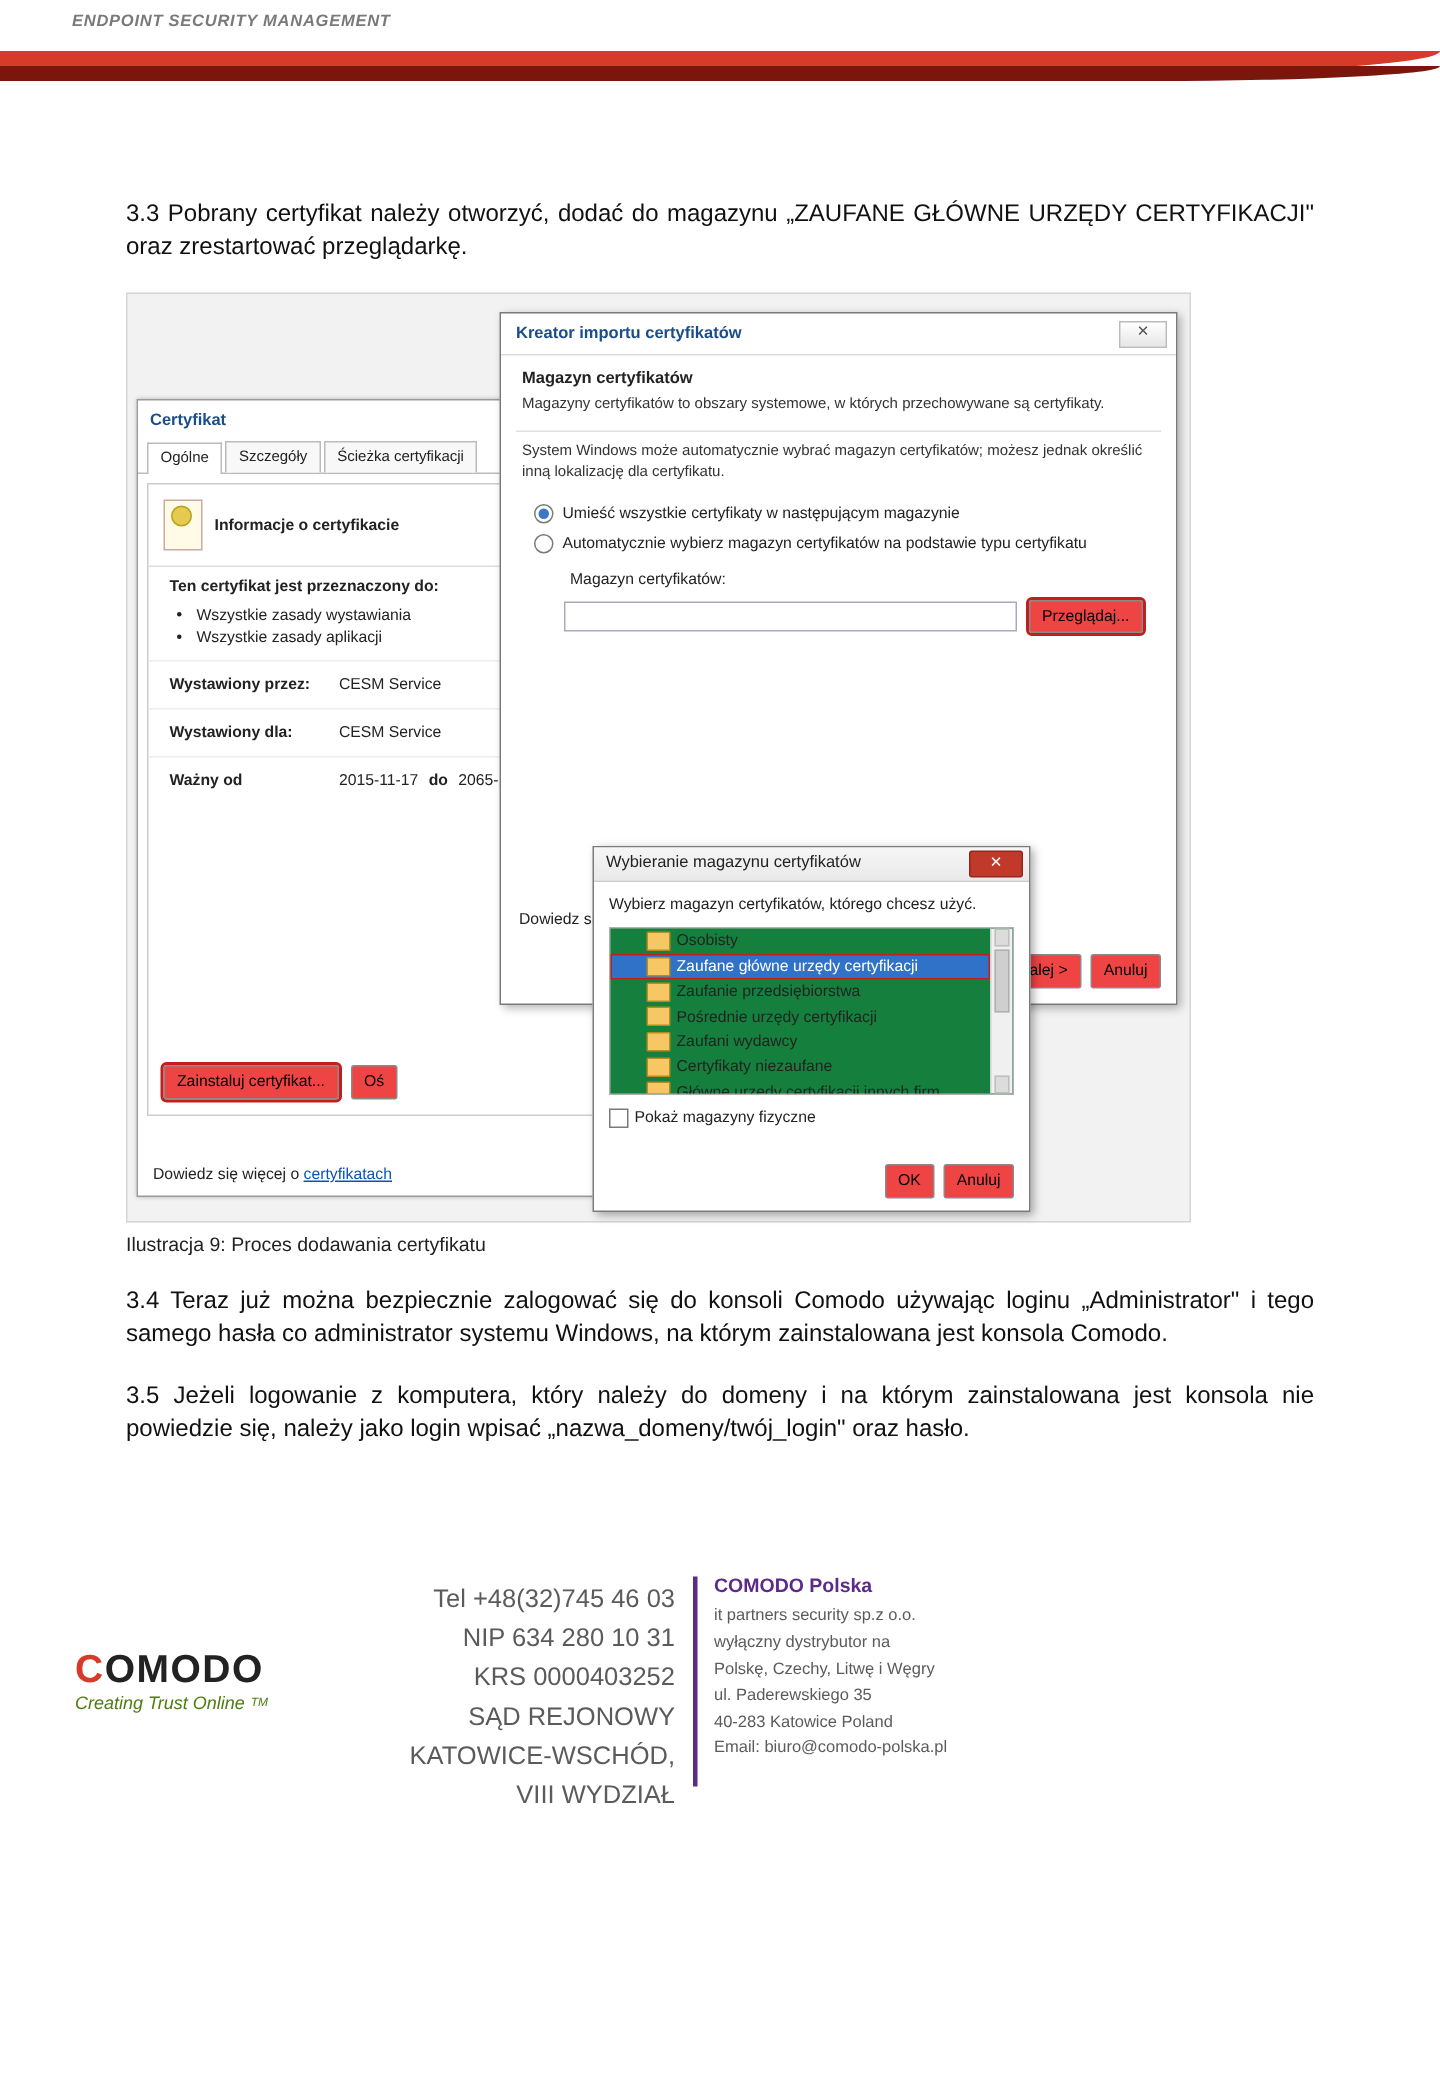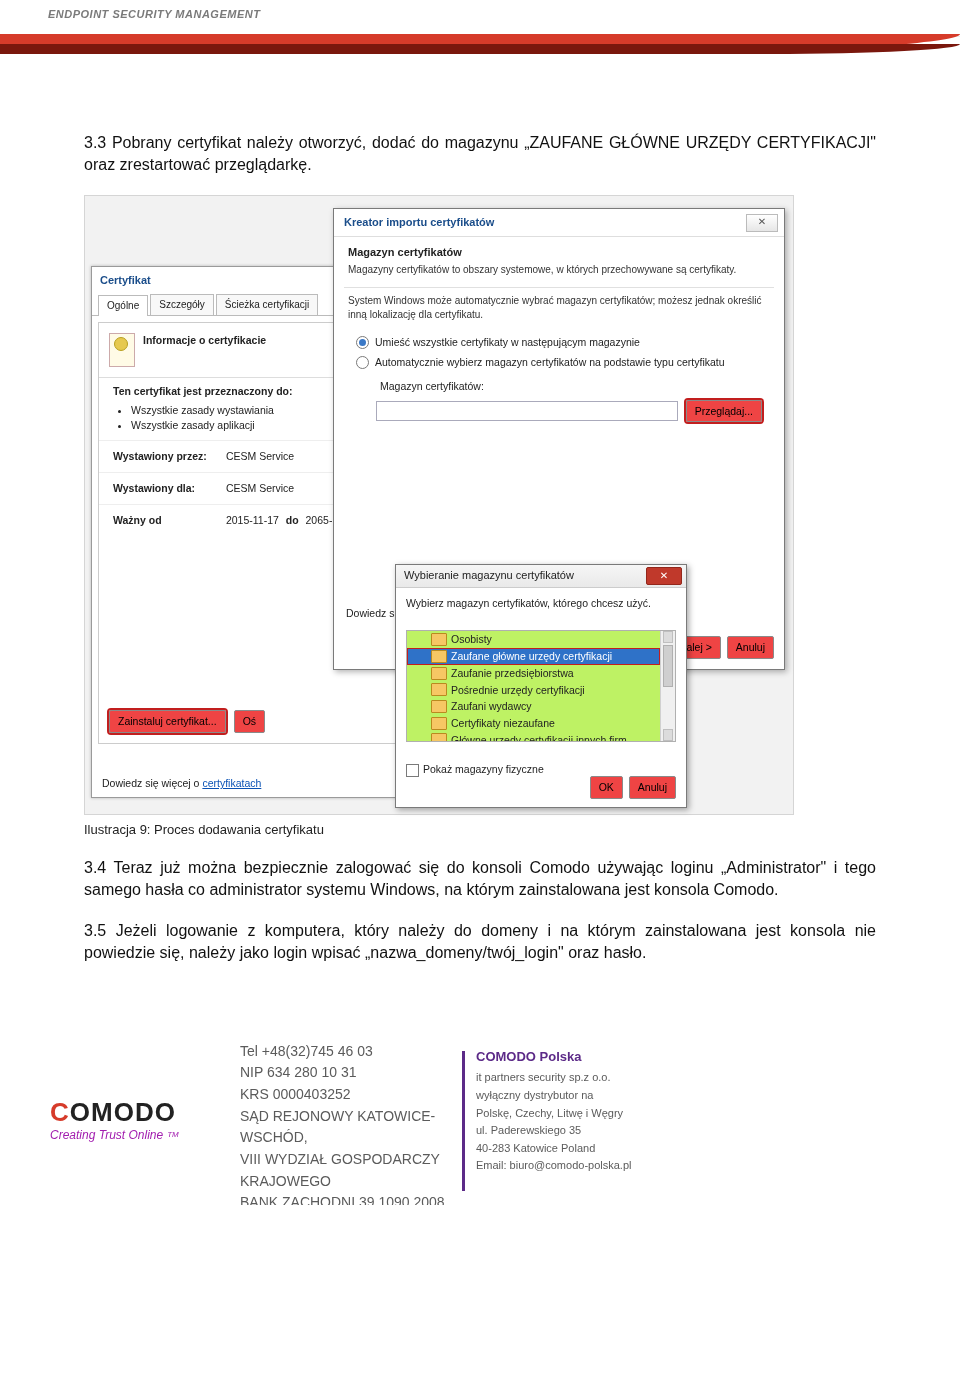--- a/index.html
+++ b/index.html
@@ -18,21 +18,21 @@
 
 .fig-wrap{position:relative;width:710px;height:620px;background:#f2f2f2;border:1px solid #d5d5d5;box-sizing:border-box;font-size:10.5px;color:#222}
 
 
 .dlg-cert{position:absolute;left:6px;top:70px;width:350px;height:530px;background:#fff;border:1px solid #9a9a9a;box-shadow:0 0 3px rgba(0,0,0,.25)}
 .dlg-cert .title{padding:6px 8px;color:#1a4d8a;font-weight:bold;font-size:11px}
 .dlg-cert .tabs{display:flex;border-bottom:1px solid #bbb;padding-left:6px;gap:2px}
 .dlg-cert .tab{padding:3px 8px;border:1px solid #bbb;border-bottom:none;background:#f8f8f8;font-size:10px}
 .dlg-cert .tab.active{background:#fff;position:relative;top:1px}
 .dlg-cert .inner{border:1px solid #ccc;margin:6px;height:420px;position:relative;background:#fff}
-.cert-info-head{display:flex;align-items:flex-start;gap:8px;padding:10px;border-bottom:1px solid #ddd}
+.cert-info-head{display:flex;align-items:center;gap:8px;padding:10px;border-bottom:1px solid #ddd}
 .cert-icon{width:24px;height:32px;border:1px solid #caa;background:#fffbe6;position:relative}
 .cert-icon::after{content:"";position:absolute;top:3px;left:4px;width:12px;height:12px;border-radius:50%;background:#e6c94f;border:1px solid #b8a020}
 .cert-purpose{padding:6px 14px 8px 14px}
 .cert-purpose b{font-size:10.5px;display:block;margin-bottom:4px}
 .cert-purpose ul{margin:0;padding-left:18px}
 .cert-row{padding:8px 14px;border-top:1px solid #eee}
 .cert-row b{display:inline-block;width:110px}
 .cert-install-row{position:absolute;bottom:10px;left:10px;right:10px;display:flex;align-items:center;gap:8px}
 .btn{border:1px solid #8a8a8a;background:#ef4444;padding:3px 8px;font:inherit;border-radius:2px}
 .btn.red-outline{outline:2px solid #c21e1e;outline-offset:0}
@@ -52,42 +52,42 @@
 .wiz-store-row{display:flex;align-items:center;gap:8px;padding:6px 22px 0 42px}
 .text-in{border:1px solid #aab;background:#fff;height:18px;flex:1}
 .btn.browse{outline:2px solid #c21e1e}
 .wiz-learn{position:absolute;bottom:48px;left:12px;font-size:10.5px}
 .wiz-btns{position:absolute;bottom:10px;right:10px;display:flex;gap:6px}
 
 .dlg-sel{position:absolute;left:310px;top:368px;width:290px;height:242px;background:#fff;border:1px solid #7a7a7a;box-shadow:2px 2px 6px rgba(0,0,0,.35)}
 .dlg-sel .titlebar{height:22px;background:linear-gradient(#f6f6f6,#e9e9e9);border-bottom:1px solid #ccc;display:flex;align-items:center;justify-content:space-between;padding:0 4px 0 8px;font-size:11px}
 .dlg-sel .x{width:34px;height:16px;background:#c0392b;color:#fff;text-align:center;line-height:15px;font-size:10px;border:1px solid #93271b;border-radius:2px}
 .dlg-sel .desc2{padding:8px 10px;font-size:10.5px}
-.tree{border:1px solid #b0b0b0;margin:12px 10px;height:110px;overflow:hidden;background:#bef264}
+.tree{border:1px solid #b0b0b0;margin:0 10px;height:110px;overflow:hidden;background:#15803d}
 .tree-item{display:flex;align-items:center;gap:4px;padding:1px 6px;font-size:10.5px}
 .tree-item .fld{width:14px;height:11px;background:#f6c764;border:1px solid #b98a1f;border-radius:1px;flex:0 0 auto}
 .tree-item.selected{background:#2f72c8;color:#fff;outline:1px solid #c21e1e;outline-offset:-1px}
 .tree .tree-item{padding-left:24px}
 .sel-bottom{display:flex;align-items:center;justify-content:space-between;padding:8px 10px 0 10px}
 .chk{width:11px;height:11px;border:1px solid #7a7a7a;background:#fff;display:inline-block;vertical-align:middle;margin-right:4px}
 .sel-btns{position:absolute;bottom:8px;right:10px;display:flex;gap:6px}
 .scroll-y{float:right;width:14px;height:110px;background:#f0f0f0;border-left:1px solid #d0d0d0;position:relative}
 .scroll-y::before,.scroll-y::after{content:"";position:absolute;left:2px;right:2px;height:10px;background:#dcdcdc;border:1px solid #bfbfbf}
 .scroll-y::before{top:0}.scroll-y::after{bottom:0}
 .scroll-thumb{position:absolute;left:2px;right:2px;top:14px;height:40px;background:#cfcfcf;border:1px solid #b0b0b0}
 
 
 .footer{position:relative;margin-top:60px;height:180px}
 .footer .sep{position:absolute;left:462px;top:26px;bottom:14px;width:3px;background:#5c2a88}
 .footer .logo-wrap{position:absolute;left:50px;top:72px}
 .logo-c{font-weight:bold;font-size:26px;letter-spacing:1px}
 .logo-c .co{color:#d63b2a}
-.logo-sub{font-style:italic;color:#a21caf;font-size:12px;display:flex;align-items:center;gap:4px}
+.logo-sub{font-style:italic;color:#4d7c0f;font-size:12px;display:flex;align-items:center;gap:4px}
 .tm{font-size:8px;vertical-align:super}
-.footer-left{position:absolute;left:240px;top:16px;width:210px;text-align:left;font-size:14px;color:#5b5b5b;line-height:1.55}
+.footer-left{position:absolute;left:240px;top:28px;width:210px;text-align:right;font-size:17px;color:#5b5b5b;line-height:1.55}
 .footer-right{position:absolute;left:476px;top:22px;width:250px;font-size:11px;color:#5b5b5b;line-height:1.6}
 .footer-right .brand{color:#5c2a88;font-weight:bold;font-size:13px;margin-bottom:2px}
 </style>
 </head>
 <body>
 
 <div class="header">
   <div class="header-bar">
     <div class="header-esm">ENDPOINT SECURITY MANAGEMENT</div>
   </div>

